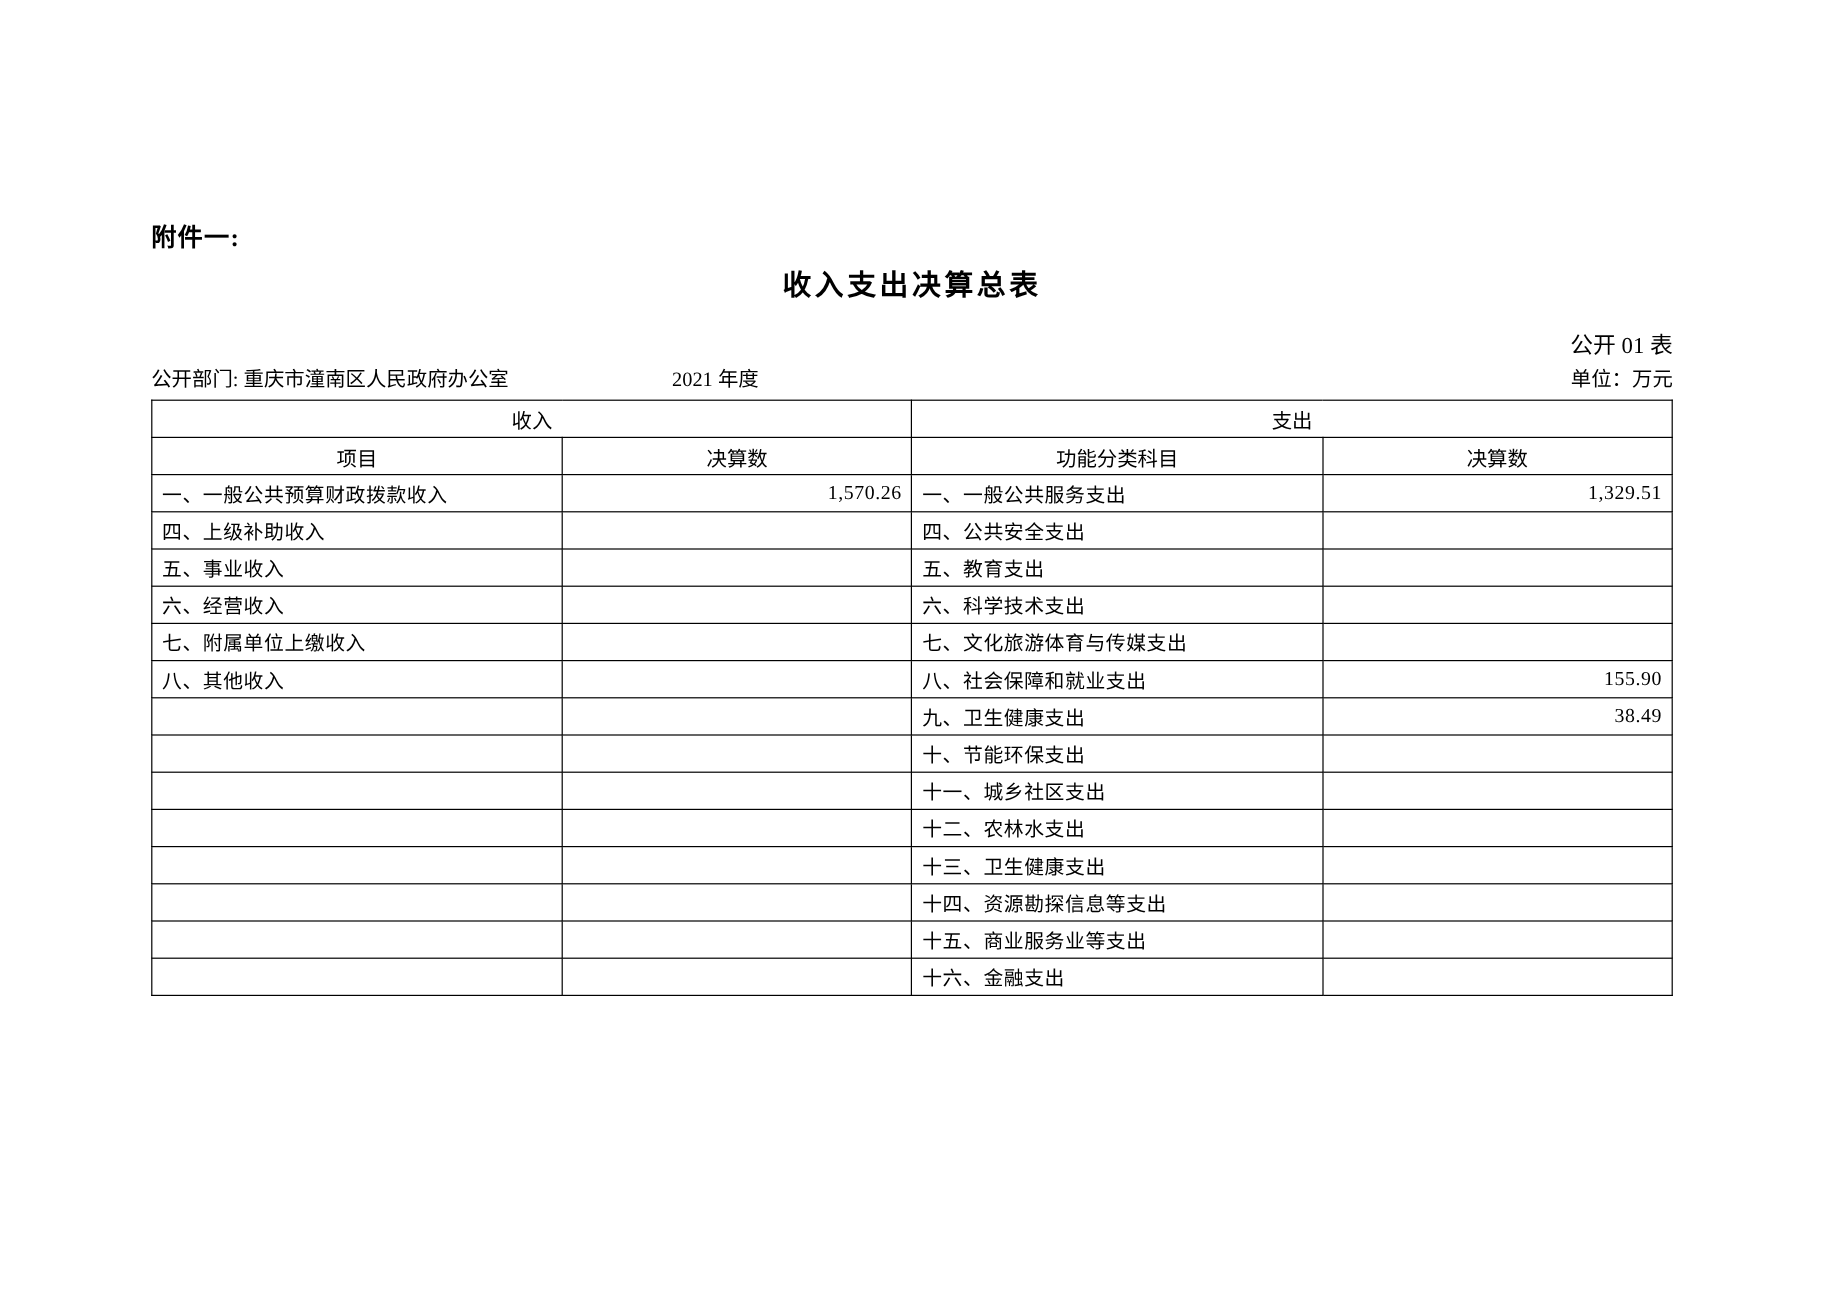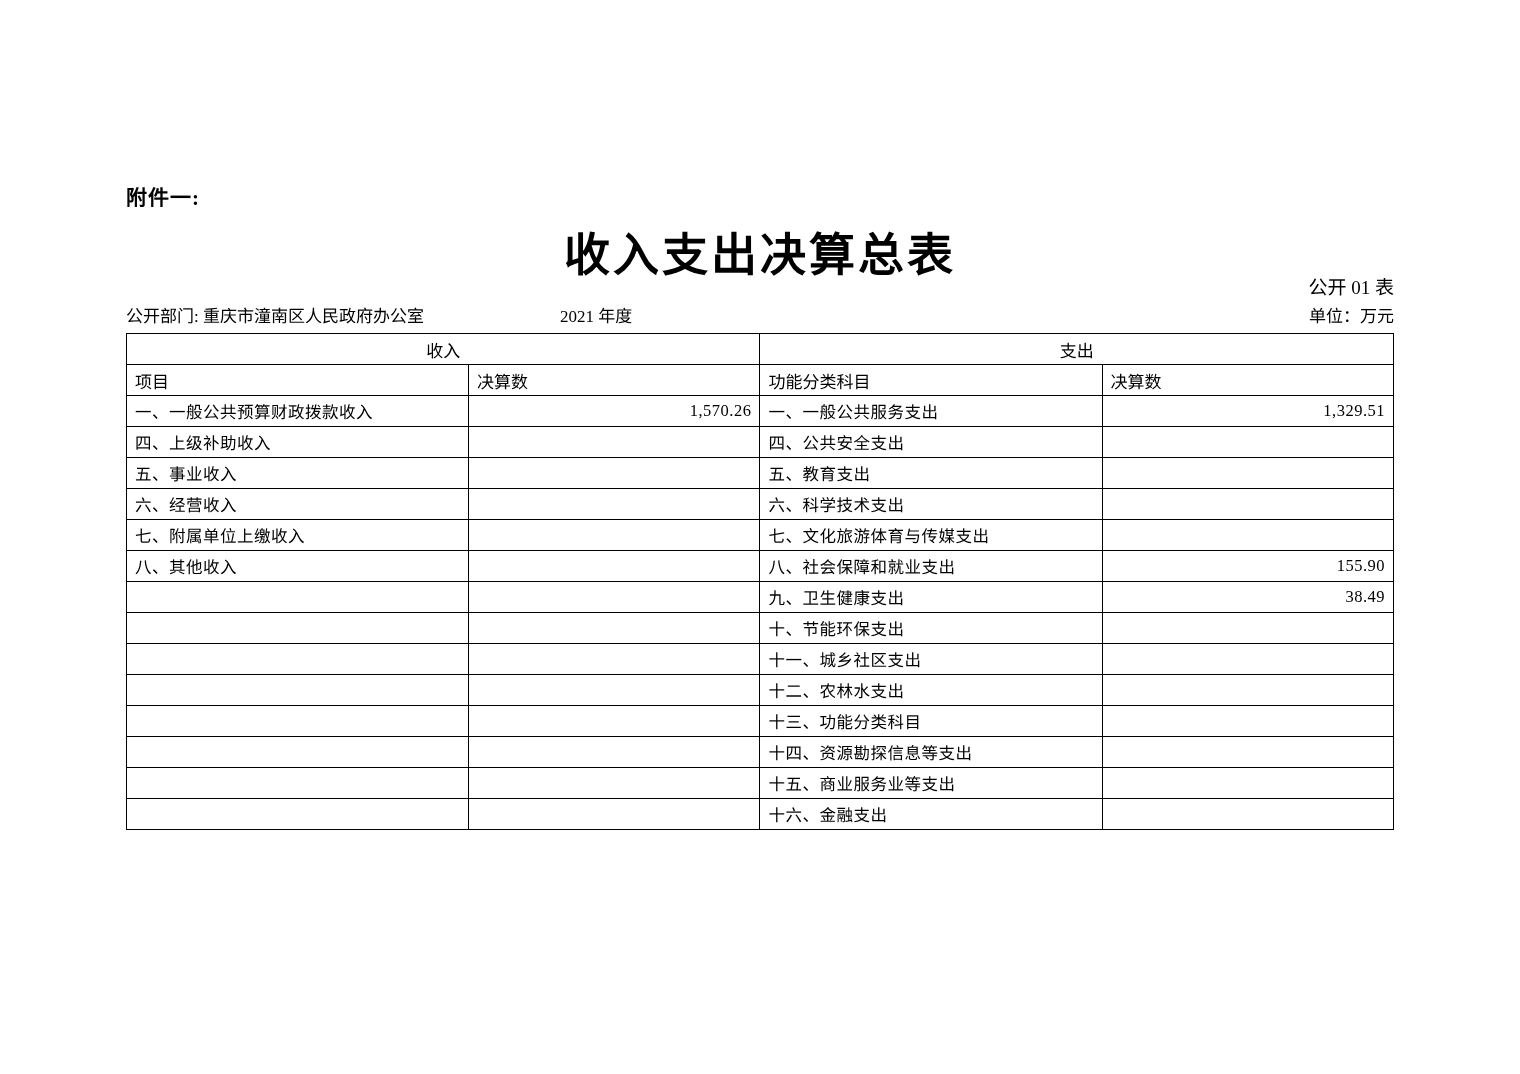--- a/index.html
+++ b/index.html
@@ -28,21 +28,21 @@
     font-size: 21px;
     font-weight: bold;
     letter-spacing: 1px;
   }
   .doc-title {
     position: absolute;
     left: 0;
     top: 218px;
     width: 1520px;
     text-align: center;
-    font-size: 46px;
+    font-size: 24px;
     font-weight: bold;
     letter-spacing: 3px;
   }
   .form-code {
     position: absolute;
     right: 126px;
     top: 272px;
     font-size: 19px;
     margin-left: 24px;
   }
@@ -88,21 +88,21 @@
     height: 30px;
     padding: 0 8px;
     font-weight: normal;
     vertical-align: middle;
   }
   .grp-head {
     text-align: center;
     font-size: 17px;
   }
   .col-head {
-    text-align: left;
+    text-align: center;
     font-size: 17px;
   }
   .item-cell {
     text-align: left;
     letter-spacing: 0.5px;
   }
   .num-cell {
     text-align: right;
     font-family: "Liberation Serif", "DejaVu Serif", serif;
     padding-right: 10px;
@@ -204,21 +204,21 @@
       </tr>
       <tr>
         <td class="item-cell"></td>
         <td class="num-cell"></td>
         <td class="item-cell">十二、农林水支出</td>
         <td class="num-cell"></td>
       </tr>
       <tr>
         <td class="item-cell"></td>
         <td class="num-cell"></td>
-        <td class="item-cell">十三、功能分类科目</td>
+        <td class="item-cell">十三、卫生健康支出</td>
         <td class="num-cell"></td>
       </tr>
       <tr>
         <td class="item-cell"></td>
         <td class="num-cell"></td>
         <td class="item-cell">十四、资源勘探信息等支出</td>
         <td class="num-cell"></td>
       </tr>
       <tr>
         <td class="item-cell"></td>

